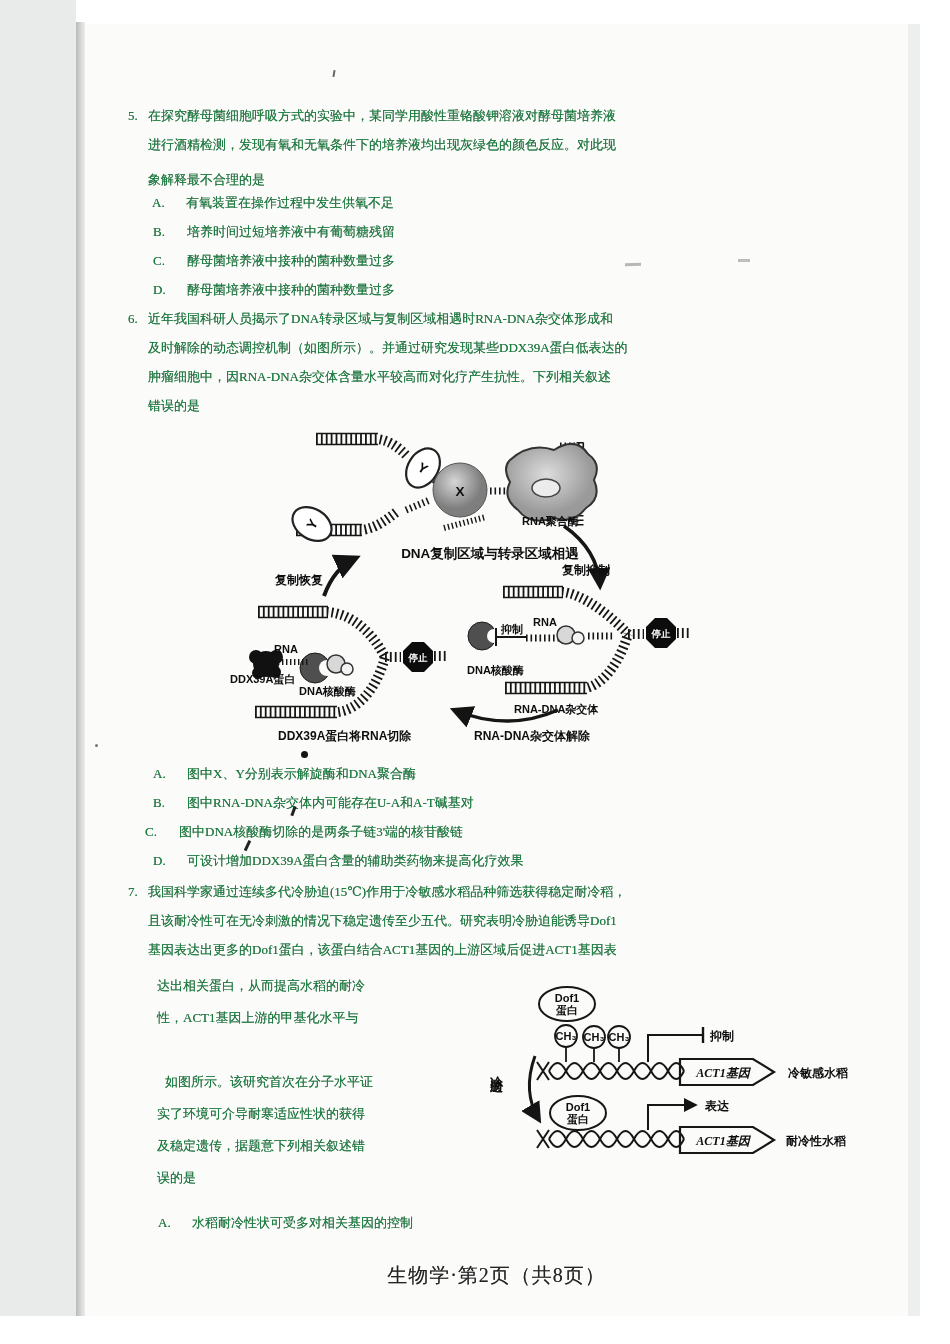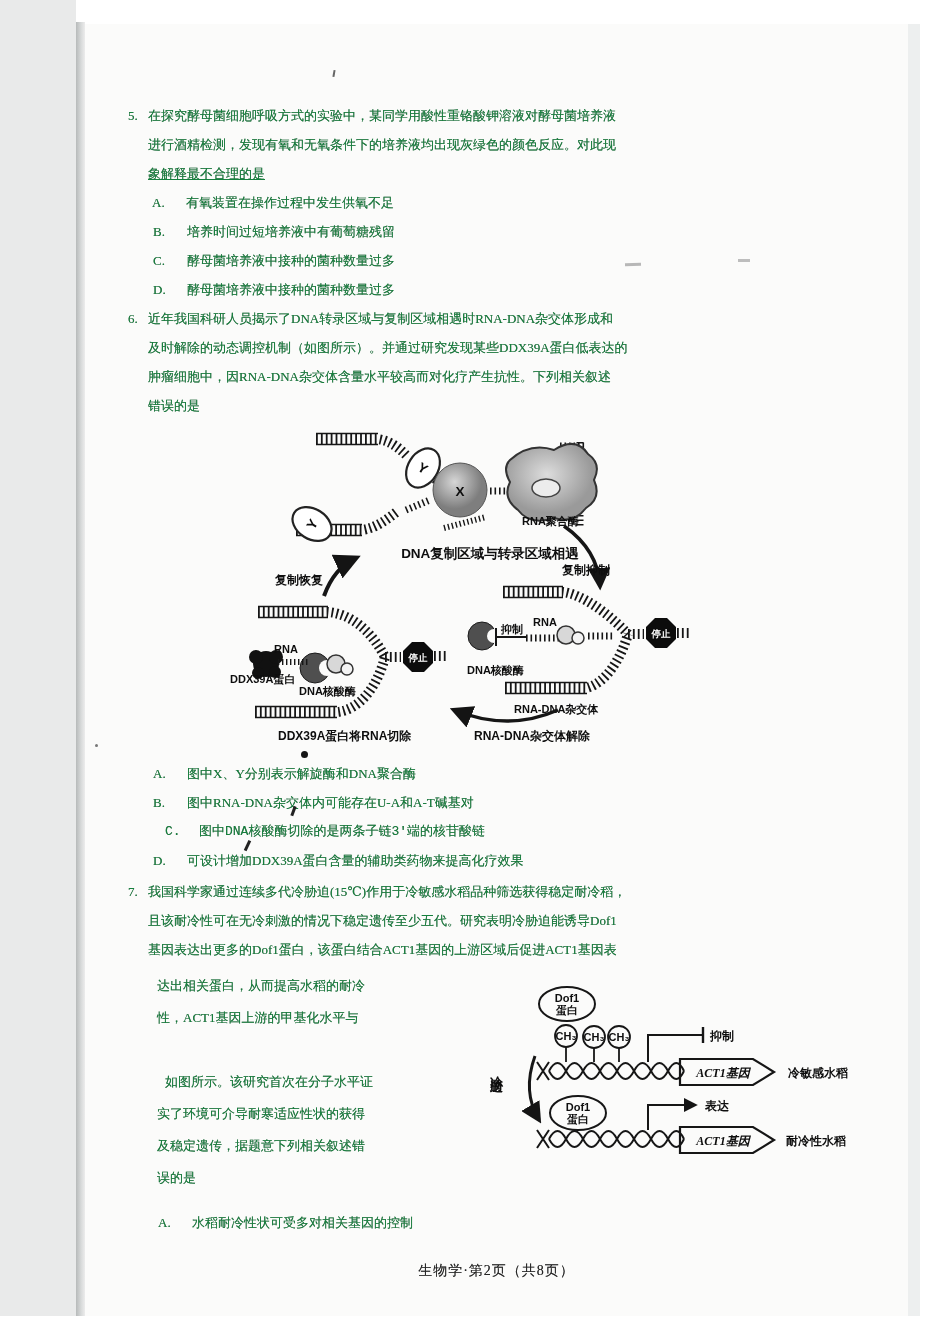--- a/index.html
+++ b/index.html
@@ -10,21 +10,21 @@
   .edge-left{position:absolute;left:76px;top:22px;width:9px;height:1294px;
              background:linear-gradient(90deg,#b7baba,#d9dbdb 60%,#ececec);}
   .paper{position:absolute;left:85px;top:24px;width:823px;height:1292px;background:#fbfbfa;}
   .band-right{position:absolute;left:908px;top:24px;width:12px;height:1292px;background:#edefef;}
   
   .t{position:absolute;font-size:13px;line-height:24px;white-space:nowrap;color:#15803d;
      text-shadow:0 0 .4px rgba(20,20,20,.55);}
   .qnum{display:inline-block;width:20px;}
   .optlab{display:inline-block;width:34px;}
   .footer{position:absolute;left:85px;top:1262px;width:823px;text-align:center;
-          font-size:14px;letter-spacing:1px;color:#242424;text-shadow:0 0 .4px rgba(20,20,20,.5);}
+          font-size:20px;letter-spacing:1px;color:#242424;text-shadow:0 0 .4px rgba(20,20,20,.5);}
   
   .dgm{position:absolute;}
   .comb{stroke:#161616;fill:none;stroke-dasharray:1.8 3.1;}
   .c10{stroke-width:10;} .c7{stroke-width:7;stroke-dasharray:1.6 2.9;} .c6{stroke-width:6;stroke-dasharray:1.4 2.6;}
   .rail{stroke:#161616;stroke-width:1.6;fill:none;}
   .ln{stroke:#161616;fill:none;}
   .dl{font:bold 11px "Liberation Sans","DejaVu Sans",sans-serif;fill:#0e0e0e;}
   .dl12{font:bold 12px "Liberation Sans","DejaVu Sans",sans-serif;fill:#0e0e0e;}
   .dl13{font:bold 13.5px "Liberation Sans","DejaVu Sans",sans-serif;fill:#0e0e0e;}
   .dlw{font:bold 9.5px "Liberation Sans","DejaVu Sans",sans-serif;fill:#ffffff;}
@@ -38,21 +38,21 @@
 <body>
 
 <div id="stage">
   <div class="band-left"></div>
   <div class="paper"></div>
   <div class="edge-left"></div>
   <div class="band-right"></div>
 
   <div class="t" style="left:128px;top:104px;"><span class="qnum">5.</span><span>在探究酵母菌细胞呼吸方式的实验中，某同学用酸性重铬酸钾溶液对酵母菌培养液</span></div>
   <div class="t" style="left:148px;top:133px;">进行酒精检测，发现有氧和无氧条件下的培养液均出现灰绿色的颜色反应。对此现</div>
-  <div class="t" style="left:148px;top:162px;text-decoration:underline;">象解释最不合理的是</div>
+  <div class="t" style="left:148px;top:168px;">象解释最不合理的是</div>
   <div class="t" style="left:152px;top:191px;"><span class="optlab">A.</span><span>有氧装置在操作过程中发生供氧不足</span></div>
   <div class="t" style="left:153px;top:220px;"><span class="optlab">B.</span><span>培养时间过短培养液中有葡萄糖残留</span></div>
   <div class="t" style="left:153px;top:249px;"><span class="optlab">C.</span><span>酵母菌培养液中接种的菌种数量过多</span></div>
   <div class="t" style="left:153px;top:278px;"><span class="optlab">D.</span><span>酵母菌培养液中接种的菌种数量过多</span></div>
 
   <div class="t" style="left:128px;top:307px;"><span class="qnum">6.</span><span>近年我国科研人员揭示了DNA转录区域与复制区域相遇时RNA-DNA杂交体形成和</span></div>
   <div class="t" style="left:148px;top:336px;">及时解除的动态调控机制（如图所示）。并通过研究发现某些DDX39A蛋白低表达的</div>
   <div class="t" style="left:148px;top:365px;">肿瘤细胞中，因RNA-DNA杂交体含量水平较高而对化疗产生抗性。下列相关叙述</div>
   <div class="t" style="left:148px;top:394px;">错误的是</div>
 
@@ -154,21 +154,21 @@
     <text class="dl" x="46" y="229">RNA</text>
     <path class="comb c6" d="M50,238 h32"></path>
     <text class="dl" x="2" y="259">DDX39A蛋白</text>
     <text class="dl12" x="50" y="316">DDX39A蛋白将RNA切除</text>
     <path class="ln" d="M330,286 q-50,22 -104,0" stroke-width="3.5" marker-end="url(#ah)"></path>
     <text class="dl12" x="246" y="316">RNA-DNA杂交体解除</text>
   </svg>
 
   <div class="t" style="left:153px;top:791px;"><span class="optlab">B.</span><span>图中RNA-DNA杂交体内可能存在U-A和A-T碱基对</span></div>
   <div class="t" style="left:153px;top:762px;"><span class="optlab">A.</span><span>图中X、Y分别表示解旋酶和DNA聚合酶</span></div>
-  <div class="t" style="left:165px;top:820px;font-family:Liberation Mono, monospace;"><span class="optlab">C.</span><span>图中DNA核酸酶切除的是两条子链3'端的核苷酸链</span></div>
+  <div class="t" style="left:145px;top:820px;"><span class="optlab">C.</span><span>图中DNA核酸酶切除的是两条子链3'端的核苷酸链</span></div>
   <div class="t" style="left:153px;top:849px;"><span class="optlab">D.</span><span>可设计增加DDX39A蛋白含量的辅助类药物来提高化疗效果</span></div>
 
   <div class="t" style="left:128px;top:880px;"><span class="qnum">7.</span><span>我国科学家通过连续多代冷胁迫(15℃)作用于冷敏感水稻品种筛选获得稳定耐冷稻，</span></div>
   <div class="t" style="left:148px;top:909px;">且该耐冷性可在无冷刺激的情况下稳定遗传至少五代。研究表明冷胁迫能诱导Dof1</div>
   <div class="t" style="left:148px;top:938px;">基因表达出更多的Dof1蛋白，该蛋白结合ACT1基因的上游区域后促进ACT1基因表</div>
   <div class="t" style="left:157px;top:974px;">达出相关蛋白，从而提高水稻的耐冷</div>
   <div class="t" style="left:157px;top:1006px;">性，ACT1基因上游的甲基化水平与</div>
   <div class="t" style="left:165px;top:1070px;">如图所示。该研究首次在分子水平证</div>
   <div class="t" style="left:157px;top:1102px;">实了环境可介导耐寒适应性状的获得</div>
   <div class="t" style="left:157px;top:1134px;">及稳定遗传，据题意下列相关叙述错</div>

